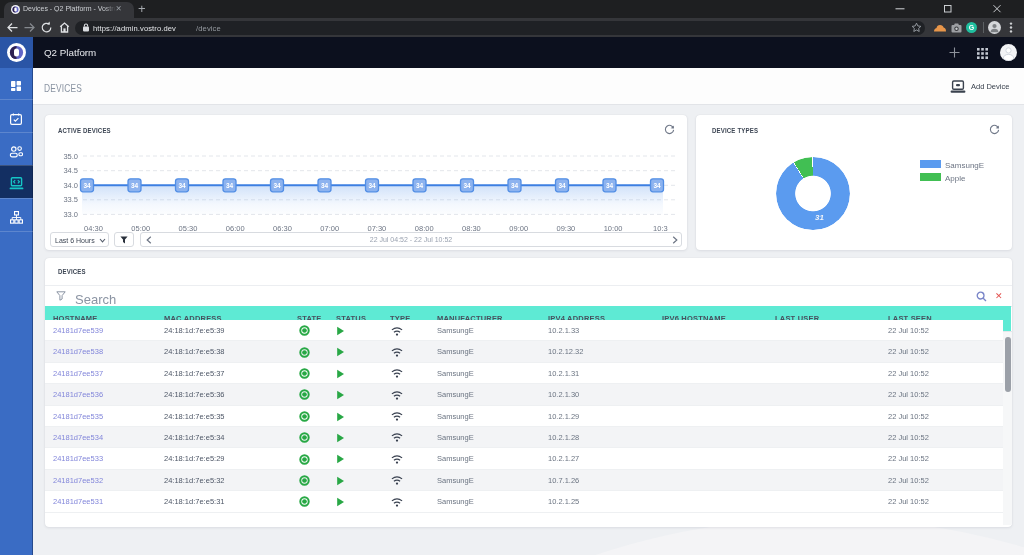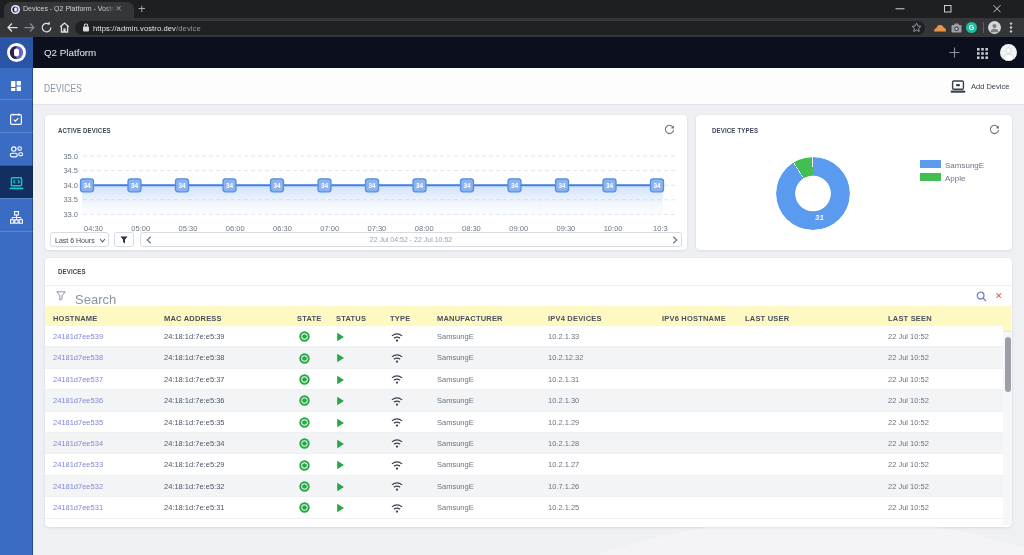--- a/index.html
+++ b/index.html
@@ -10,21 +10,21 @@
 #tabbar { position:absolute; left:0; top:0; width:1024px; height:18px; background:#1e1f21; }
 #tab { position:absolute; left:4px; top:2px; width:130px; height:16px; background:#35363a; border-radius:7px 7px 0 0; }
 #tabtitle { position:absolute; left:23px; top:5px; font-size:7px; color:#cdd0d4; white-space:nowrap; width:94px; overflow:hidden;
   -webkit-mask-image:linear-gradient(90deg,#000 86%,transparent 99%); }
 #tabx { position:absolute; left:115.5px; top:4px; font-size:7.5px; color:#9aa0a6; }
 #newtab { position:absolute; left:138px; top:1px; font-size:13px; color:#a6aaaf; font-weight:300; }
 .winctl { position:absolute; top:0; height:18px; color:#dadce0; }
 #toolbar { position:absolute; left:0; top:18px; width:1024px; height:19px; background:#35363a; }
 #urlpill { position:absolute; left:75px; top:20.5px; width:850px; height:14px; background:#1f2125; border-radius:7px; }
 #urltext { position:absolute; left:93px; top:23.8px; font-size:7.6px; color:#e4e6e9; letter-spacing:.1px; }
-#urltext span { color:#969ba1; }
+#urltext span { color:#969ba1;padding-left:20px; }
 
 #appbar { position:absolute; left:0; top:37px; width:1024px; height:31px; background:#0c101e; }
 #logosq { position:absolute; left:0; top:37px; width:33px; height:31px; background:#2a55a6; }
 #appname { position:absolute; left:44px; top:46.5px; font-size:9.8px; color:#e7e9ed; }
 
 #sidebar { position:absolute; left:0; top:68px; width:33px; height:487px; background:#3a6cc4; }
 #sbactive { position:absolute; left:0; top:165px; width:33px; height:33px; background:#132f62; }
 #sbedge { position:absolute; left:32px; top:68px; width:1.2px; height:487px; background:rgba(10,25,60,.4); }
 
 #pagehead { position:absolute; left:33px; top:68px; width:991px; height:37px; background:#fdfdfd; border-bottom:1px solid #e2e4e8; }
@@ -40,22 +40,22 @@
 .ctl { position:absolute; height:15px; border:1px solid #d8dbe0; border-radius:3px; background:#fff; }
 
 #donut { position:absolute; left:80.2px; top:41.6px; width:73.6px; height:73.6px; border-radius:50%;
   background:conic-gradient(#5b9bef 0deg 327.2deg, #fff 327.2deg 328.5deg, #41bf53 328.5deg 358.9deg, #fff 358.9deg 360deg);
   -webkit-mask:radial-gradient(circle, transparent 17.4px, #000 18.2px); }
 #donutlabel { position:absolute; left:119px; top:97.5px; font-size:8px; font-weight:bold; color:#f2f4f8;font-style:italic; }
 .legendbox { position:absolute; width:21px; height:8px; }
 .legendtxt { position:absolute; font-size:8px; color:#6d7584; }
 
 .th { position:absolute; top:0; font-size:7.5px; font-weight:bold; color:#47505e; letter-spacing:.2px; }
-#thead { position:absolute; left:0; top:48px; width:966px; height:26px; background:#fef9c3; line-height:26px; }
-#tbody { position:absolute; left:0; top:68px; width:958px; height:193px;text-decoration:underline; }
+#thead { position:absolute; left:0; top:48px; width:966px; height:26px; background:#5eead4; line-height:26px; }
+#tbody { position:absolute; left:0; top:62px; width:958px; height:193px;text-decoration:underline; }
 .row { position:relative; width:958px; height:21.4px; background:#fff; border-bottom:1px solid #eef0f2; }
 .row:nth-child(even) { background:#f3f4f6; }
 .cell { position:absolute; top:0; height:21.4px; line-height:21.4px; font-size:7.5px; color:#6b7482; white-space:nowrap; }
 .host { left:8px; color:#8286da; }
 .mac { left:119px; color:#4d5666; }
 .man { left:392px; }
 .ip4 { left:503px; }
 .seen { left:843px; }
 .cico { position:absolute; top:5.2px; }
 
@@ -332,23 +332,23 @@
     </svg>
     <div class="abs" style="left:950px;top:33px;font-size:9px;color:#e2504d">✕</div>
     <div class="abs" style="left:0;top:48px;width:967px;height:1px;background:#e4e6ea"></div>
     <div id="thead">
       <div class="th" style="left:8px">HOSTNAME</div>
       <div class="th" style="left:119px">MAC ADDRESS</div>
       <div class="th" style="left:252px">STATE</div>
       <div class="th" style="left:291px">STATUS</div>
       <div class="th" style="left:345px">TYPE</div>
       <div class="th" style="left:392px">MANUFACTURER</div>
-      <div class="th" style="left:503px">IPV4 DEVICES</div>
+      <div class="th" style="left:503px">IPV4 ADDRESS</div>
       <div class="th" style="left:617px">IPV6 HOSTNAME</div>
-      <div class="th" style="left:700px">LAST USER</div>
+      <div class="th" style="left:730px">LAST USER</div>
       <div class="th" style="left:843px">LAST SEEN</div>
     </div>
     <div class="abs" style="left:0;top:73px;width:967px;height:1px;background:#e4e6ea"></div>
     <div id="tbody">
       <div class="row">
         <span class="cell host">24181d7ee539</span>
         <span class="cell mac">24:18:1d:7e:e5:39</span>
         <svg class="cico" style="left:253.5px" width="11" height="11" viewBox="0 0 11 11">
             <circle cx="5.5" cy="5.5" r="4.2" fill="none" stroke="#27a844" stroke-width="2"></circle>
             <circle cx="5.5" cy="5.5" r="2.35" fill="#27a844"></circle>

